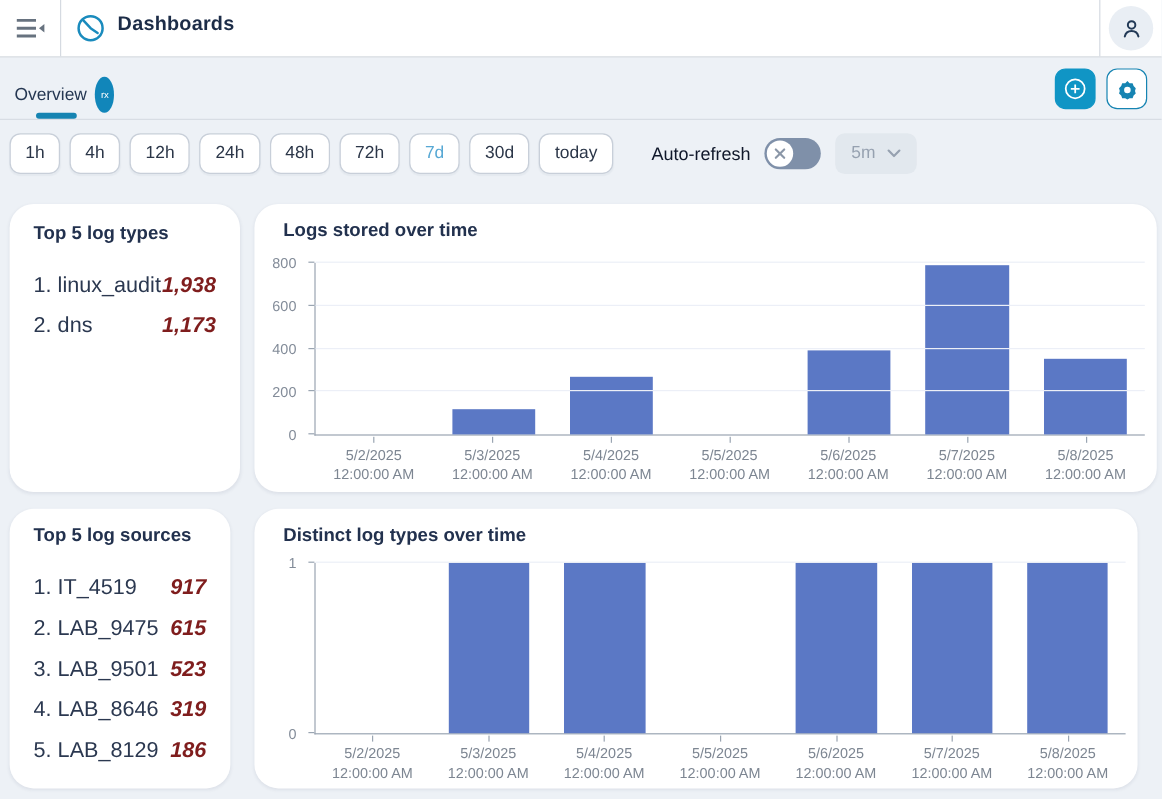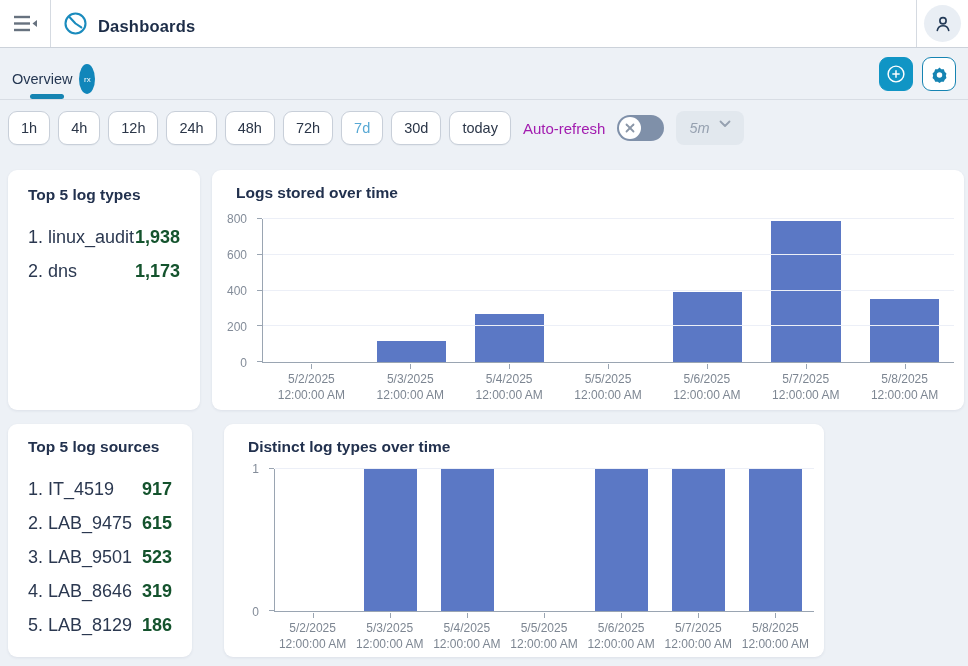--- a/index.html
+++ b/index.html
@@ -14,21 +14,21 @@
   
   .header {
     position:absolute; top:0; left:0; width:968px; height:48px;
     background:#ffffff; border-bottom:1px solid #ccd2da;
     display:flex; align-items:center;
   }
   .header-collapse {
     width:51px; height:100%; border-right:1px solid #d5dae1;
     display:flex; align-items:center; justify-content:center; cursor:pointer;
   }
-  .brand { display:flex; align-items:flex-end; gap:10px; margin-left:12px; }
+  .brand { display:flex; align-items:flex-start; gap:10px; margin-left:12px; }
   .brand-title { font-size:16.5px; font-weight:700; color:#1c2c47; letter-spacing:.2px; }
   .header-right {
     margin-left:auto; width:52px; height:100%;
     border-left:1px solid #d5dae1;
     display:flex; align-items:center; justify-content:center;
   }
   .avatar {
     width:37px; height:37px; border-radius:50%;
     background:#e9eef4; display:flex; align-items:center; justify-content:center;
     cursor:pointer;
@@ -66,51 +66,51 @@
     position:absolute; top:100px; left:0; width:968px; height:56px;
     display:flex; align-items:center; padding-left:8px;
   }
   .range-btn {
     background:#fff; border:1px solid #c8cfd9; border-radius:9px;
     padding:8px 12px; font-size:14.5px; color:#2b3648;
     font-family:"Liberation Sans", sans-serif;
     margin-right:8px; cursor:pointer; box-shadow:0 1px 1px rgba(20,40,80,.04);
   }
   .range-btn.active { color:#57a8d4; }
-  .autorefresh-label { margin-left:4px; font-size:15px; color:#a21caf; }
+  .autorefresh-label { margin-left:24px; font-size:15px; color:#0f172a; }
   .toggle {
     margin-left:12px; width:47px; height:26px; border-radius:13px;
     background:#7f90a9; position:relative; cursor:pointer; flex:0 0 auto;
   }
   .toggle-knob {
     position:absolute; left:2px; top:2px; width:22px; height:22px;
     border-radius:50%; background:#fff;
     display:flex; align-items:center; justify-content:center;
   }
   .interval-select {
     margin-left:12px; background:#e2e8ee; border:none; border-radius:8px;
-    padding:9px 13px; display:flex; gap:9px;
-    color:#96a1b0; font-size:14.5px; cursor:pointer;font-style:italic;
+    padding:9px 13px; display:flex; align-items:center; gap:9px;
+    color:#96a1b0; font-size:14.5px; cursor:pointer;
   }
   
   .card {
-    position:absolute; background:#fff; border-radius:9px;
+    position:absolute; background:#fff; border-radius:20px;
     box-shadow:0 1px 3px rgba(20,40,80,.08);
   }
   .card-title { font-size:15.5px; font-weight:700; color:#22314e; }
   .card-types   { left:8px;   top:170px; width:192px; height:240px; padding:16px 20px; }
   .card-sources { left:8px;   top:424px; width:184px; height:233px; padding:14px 20px; }
   .card-chart0  { left:212px; top:170px; width:752px; height:240px; padding:14px 0 0 24px; }
-  .card-chart1  { left:224px; top:424px; width:600px; height:233px; padding:14px 0 0 24px; }
+  .card-chart1  { left:212px; top:424px; width:736px; height:233px; padding:14px 0 0 24px; }
   .stat-list { margin-top:23px; }
   .stat-row {
     display:flex; justify-content:space-between; align-items:baseline;
     font-size:18px; color:#2b3850; margin-bottom:14px; height:20px;
   }
-  .stat-val { font-weight:700; color:#14532d; }
+  .stat-val { font-weight:700; color:#7f1d1d;font-style:italic; }
   
   .chart-card .card-title { margin-left:0; }
   .plot {
     position:absolute; left:50px; right:10px;
     border-left:1px solid #9aa5b2; border-bottom:1px solid #9aa5b2;
   }
   .card-chart0 .plot { top:49px; height:144px; }
   .card-chart1 .plot { top:45px; height:143px; }
   .gridline { position:absolute; left:0; right:0; height:1px; background:#eceff7; }
   .bars { position:absolute; left:0; right:0; top:0; bottom:0; display:flex; align-items:flex-end; }

